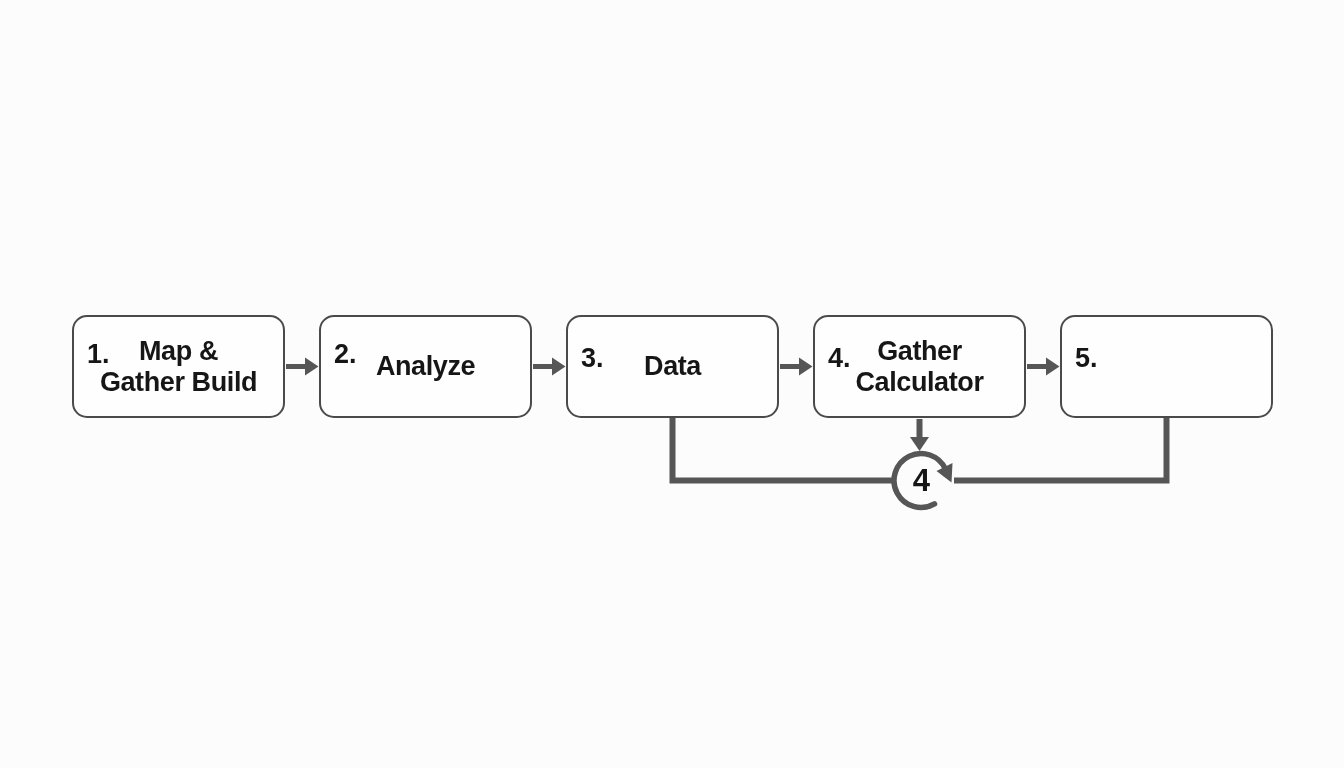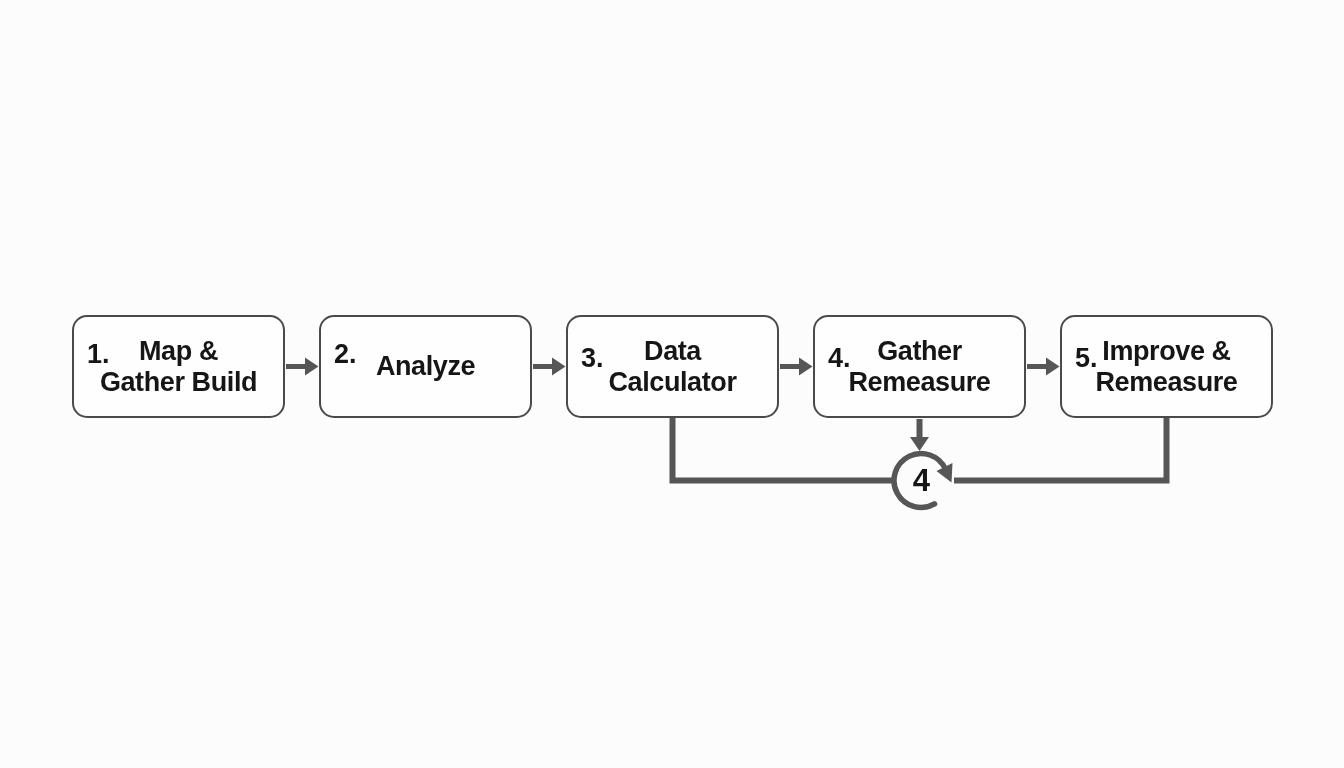--- a/index.html
+++ b/index.html
@@ -119,37 +119,32 @@
     <span class="num">2.</span>
     <div class="lines">
       <div>Analyze</div>
     </div>
   </div>
 
   <div class="box box-3">
     <span class="num">3.</span>
     <div class="lines">
       <div>Data</div>
-      <div>Calculator</div>
     </div>
   </div>
 
   <div class="box box-4">
     <span class="num">4.</span>
     <div class="lines">
       <div>Gather</div>
-      <div>Remeasure</div>
+      <div>Calculator</div>
     </div>
   </div>
 
   <div class="box box-5">
     <span class="num">5.</span>
-    <div class="lines">
-      <div>Improve &amp;</div>
-      <div>Remeasure</div>
-    </div>
   </div>
 
   <div class="loop-badge">
     <span>4</span>
   </div>
 
 </div>
 
 </body></html>

